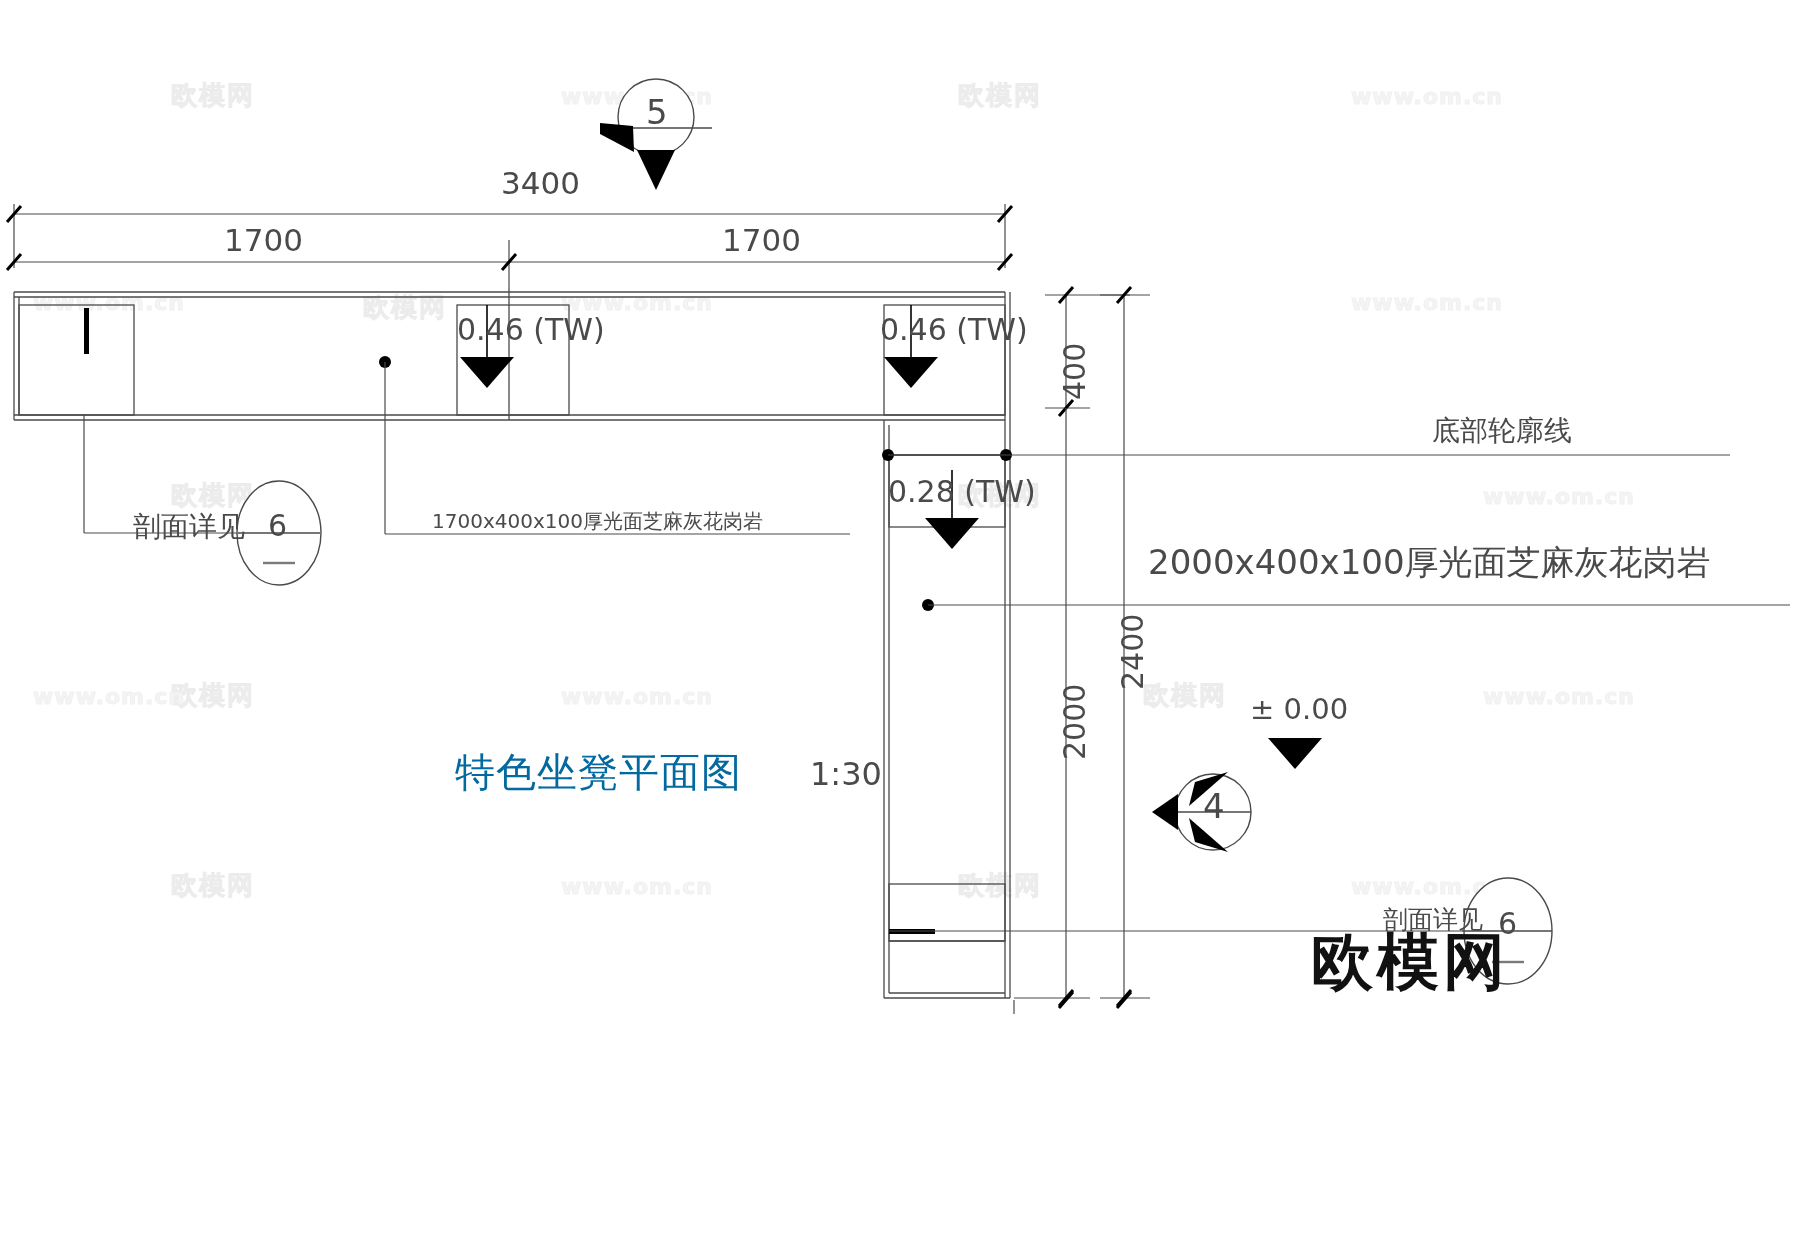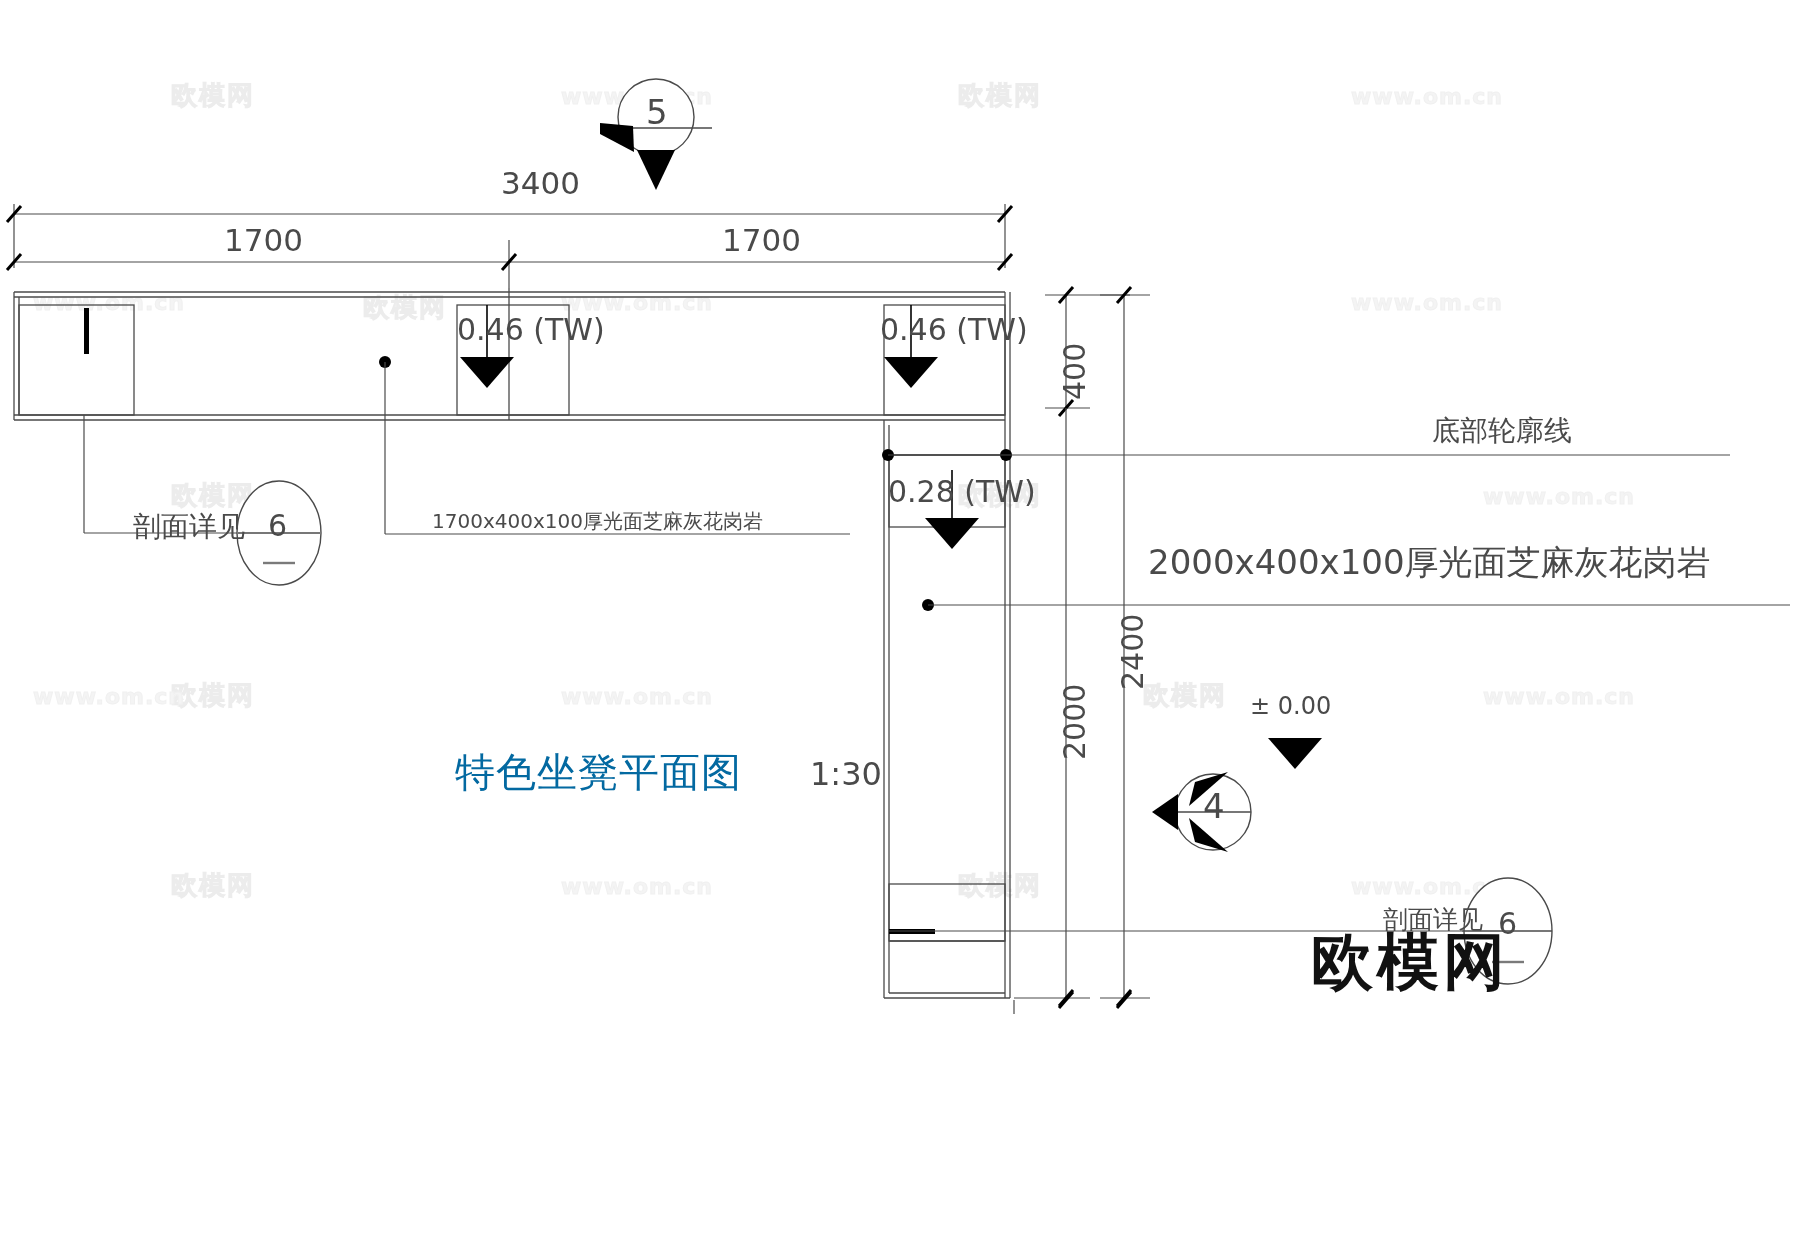--- a/index.html
+++ b/index.html
@@ -221,21 +221,21 @@
     <div class="txt" style="left:646px;top:92px;font-size:34px;">5</div>
     <div class="txt" style="left:1203px;top:786px;font-size:34px;">4</div>
 
     <div class="txt num" style="left:480px;top:165px;font-size:31px;margin-left:21px;">3400</div>
     <div class="txt num" style="left:224px;top:222px;font-size:31px;">1700</div>
     <div class="txt num" style="left:722px;top:222px;font-size:31px;">1700</div>
 
     <div class="txt num" style="left:457px;top:312px;font-size:30px;">0.46 (TW)</div>
     <div class="txt num" style="left:880px;top:312px;font-size:30px;">0.46 (TW)</div>
     <div class="txt num" style="left:888px;top:474px;font-size:30px;">0.28 (TW)</div>
-    <div class="txt num" style="left:1250px;top:692px;font-size:24px;">± 0.00</div>
+    <div class="txt num" style="left:1250px;top:692px;font-size:29px;">± 0.00</div>
 
     <div class="txt num rot90" style="left:1057px;top:400px;font-size:30px;">400</div>
     <div class="txt num rot90" style="left:1057px;top:760px;font-size:30px;">2000</div>
     <div class="txt num rot90" style="left:1115px;top:690px;font-size:30px;">2400</div>
 
     <div class="txt" style="left:133px;top:508px;font-size:28px;">剖面详见</div>
     <div class="txt" style="left:268px;top:508px;font-size:30px;">6</div>
 
     <div class="txt" style="left:1383px;top:903px;font-size:25px;">剖面详见</div>
     <div class="txt" style="left:1498px;top:906px;font-size:30px;">6</div>

